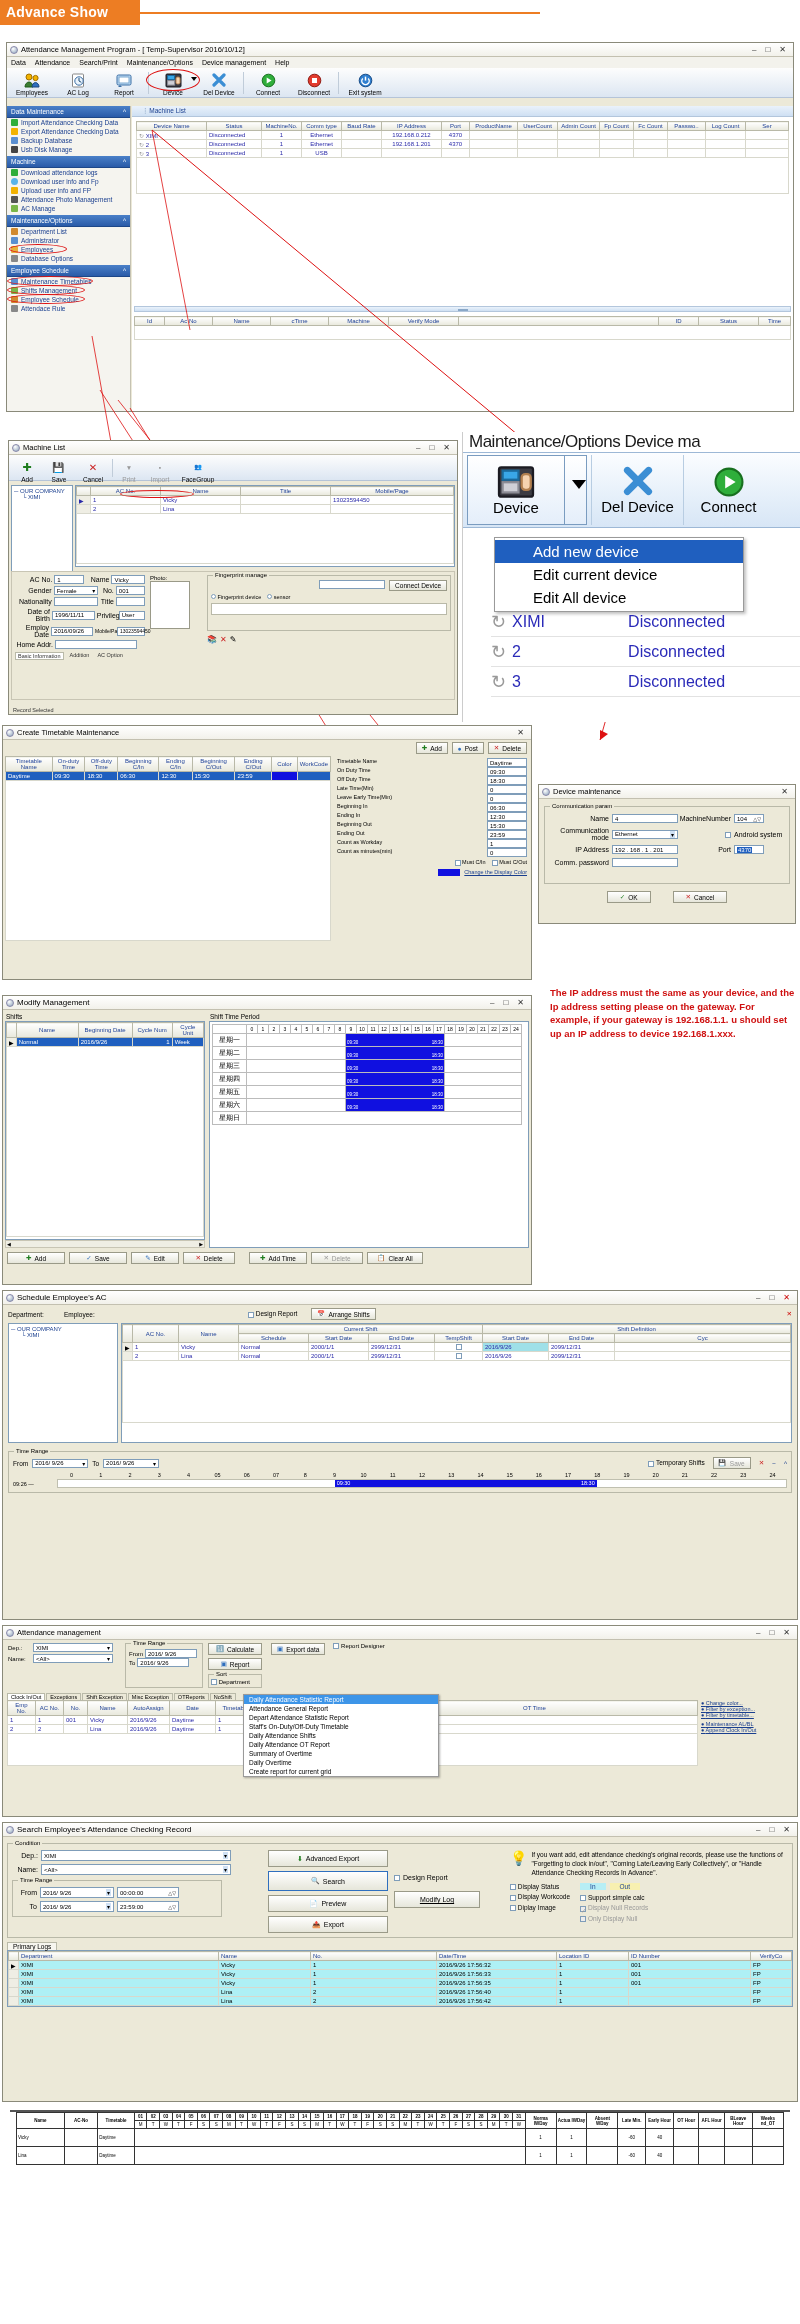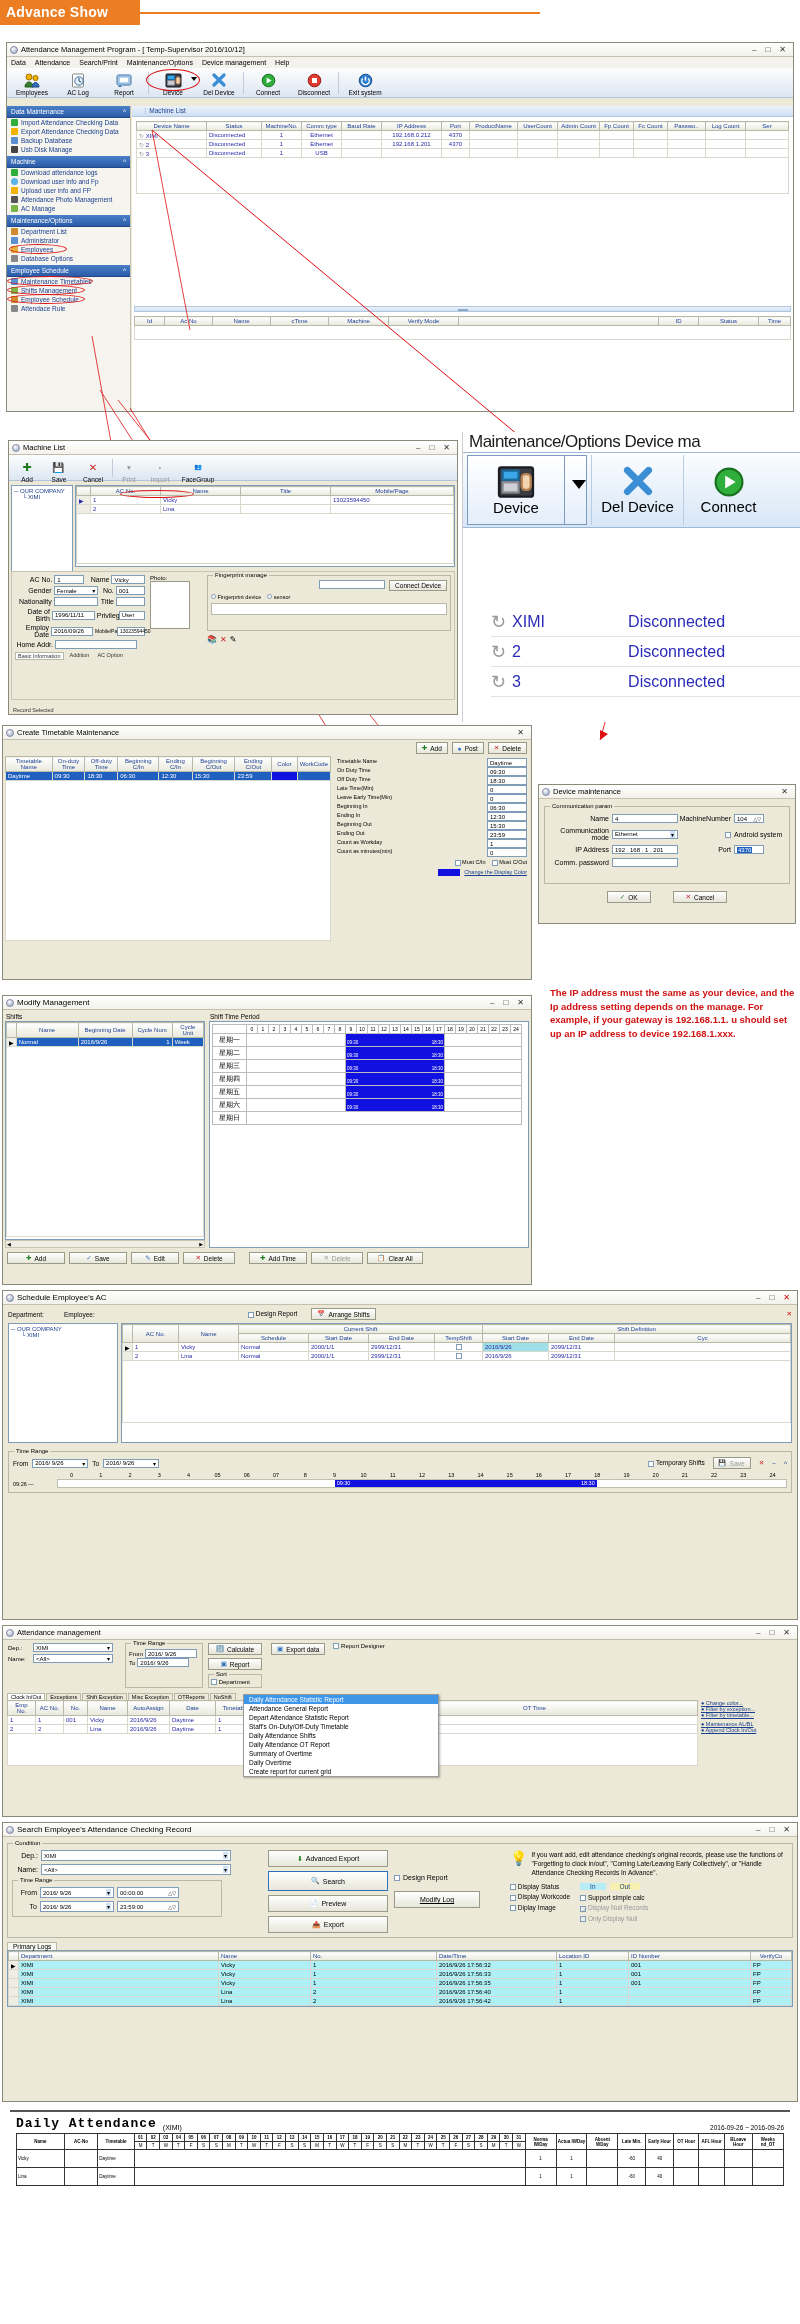--- a/index.html
+++ b/index.html
@@ -414,20 +414,31 @@
     </div>
     <div style="width:90px;height:70px;display:flex;flex-direction:column;align-items:center;justify-content:center;border-left:1px solid #b8cde2;">
       <svg width="34" height="32" viewBox="0 0 15 15">
           <circle cx="7.5" cy="7.5" r="6.3" fill="#2fae3b" stroke="#18701f"></circle>
           <path d="M5.7 4.4 L10.6 7.5 L5.7 10.6 Z" fill="#fff"></path>
         </svg>
       <span style="font-size:15px;">Connect</span>
     </div>
   </div>
 
+  <div style="position:absolute;left:31px;top:105px;width:250px;background:#fff;border:1px solid #9a9a9a;box-shadow:2px 2px 3px rgba(0,0,0,.25);padding:2px 0;">
+    <div style="background:#1f5fbf;color:#fff;font-size:15px;padding:3px 0 3px 38px;">
+      <span>Add new device</span>
+    </div>
+    <div style="font-size:15px;padding:3px 0 3px 38px;">
+      <span>Edit current device</span>
+    </div>
+    <div style="font-size:15px;padding:3px 0 3px 38px;">
+      <span>Edit All device</span>
+    </div>
+  </div>
 
   <div style="position:absolute;left:28px;top:175px;right:0;">
     <div style="display:flex;align-items:center;gap:6px;height:30px;border-bottom:1px solid #e2e2e2;">
       <span style="color:#999;font-size:18px;">↻</span>
       <span style="color:#2a2ab8;font-size:16px;width:110px;">XIMI</span>
       <span style="color:#2a2ab8;font-size:16px;">Disconnected</span>
     </div>
     <div style="display:flex;align-items:center;gap:6px;height:30px;border-bottom:1px solid #e2e2e2;">
       <span style="color:#999;font-size:18px;">↻</span>
       <span style="color:#2a2ab8;font-size:16px;width:110px;">2</span>
@@ -740,21 +751,21 @@
         <span style="color:#1f7d1f;">✓</span>
         <span>OK</span>
       </span>
     <span class="btn" style="padding:1px 12px;">
         <span style="color:#c22;">✕</span>
         <span>Cancel</span>
       </span>
   </div>
 </div>
 
-<div class="redtxt" style="left:550px; top:986px; width:246px; font-size:9.5px; line-height:13.5px;">The IP address must the same as your device, and the Ip address setting depends on the manage. For example, if your gateway is 192.168.1.1. u should set up an IP address to device 192.168.1.xxx.</div>
+<div class="redtxt" style="left:550px; top:986px; width:246px; font-size:9.5px; line-height:13.5px;">The IP address must the same as your device, and the Ip address setting please on the gateway. For example, if your gateway is 192.168.1.1. u should set up an IP address to device 192.168.1.xxx.</div>
 
 <div class="win" style="left:2px; top:995px; width:530px; height:290px;">
   <div class="titlebar">
     <div class="tb-title">
         <span class="circ-icon"></span>
       <span style="font-size:8px;">Modify Management</span>
       </div>
     <div class="tb-btns">
       <span>–</span>
       <span>□</span>
@@ -1394,25 +1405,20 @@
           <td style="background:#aef0f5;color:#000">1</td>
           <td style="background:#aef0f5;color:#000"></td>
           <td style="background:#aef0f5;color:#000">FP</td>
         </tr>
       </tbody>
     </table>
   </div>
 </div>
 
 <div style="position:absolute;left:10px;top:2110px;width:780px;height:210px;background:#fff;border-top:2px solid #555;">
-  <div style="display:flex;align-items:flex-end;gap:6px;padding:4px 6px 2px 6px;">
-    <span style="font-family:'Liberation Mono', monospace;font-size:13px;font-weight:bold;letter-spacing:1px;">Daily Attendance</span>
-    <span style="font-size:7px;">(XIMI)</span>
-    <span style="margin-left:auto;font-size:6.5px;">2016-09-26 ~ 2016-09-26</span>
-  </div>
   <div style="padding:0 6px;">
     <table style="border-collapse:collapse;width:100%;font-size:4.5px;">
       <tbody>
           <tr>
         <th style="border:1px solid #333;width:34px;" rowspan="2">Name</th>
         <th style="border:1px solid #333;width:24px;" rowspan="2">AC-No</th>
         <th style="border:1px solid #333;width:26px;" rowspan="2"><span>Timetable</span></th>
         <th style="border:1px solid #333;width:9px;">01</th>
         <th style="border:1px solid #333;width:9px;">02</th>
         <th style="border:1px solid #333;width:9px;">03</th>

